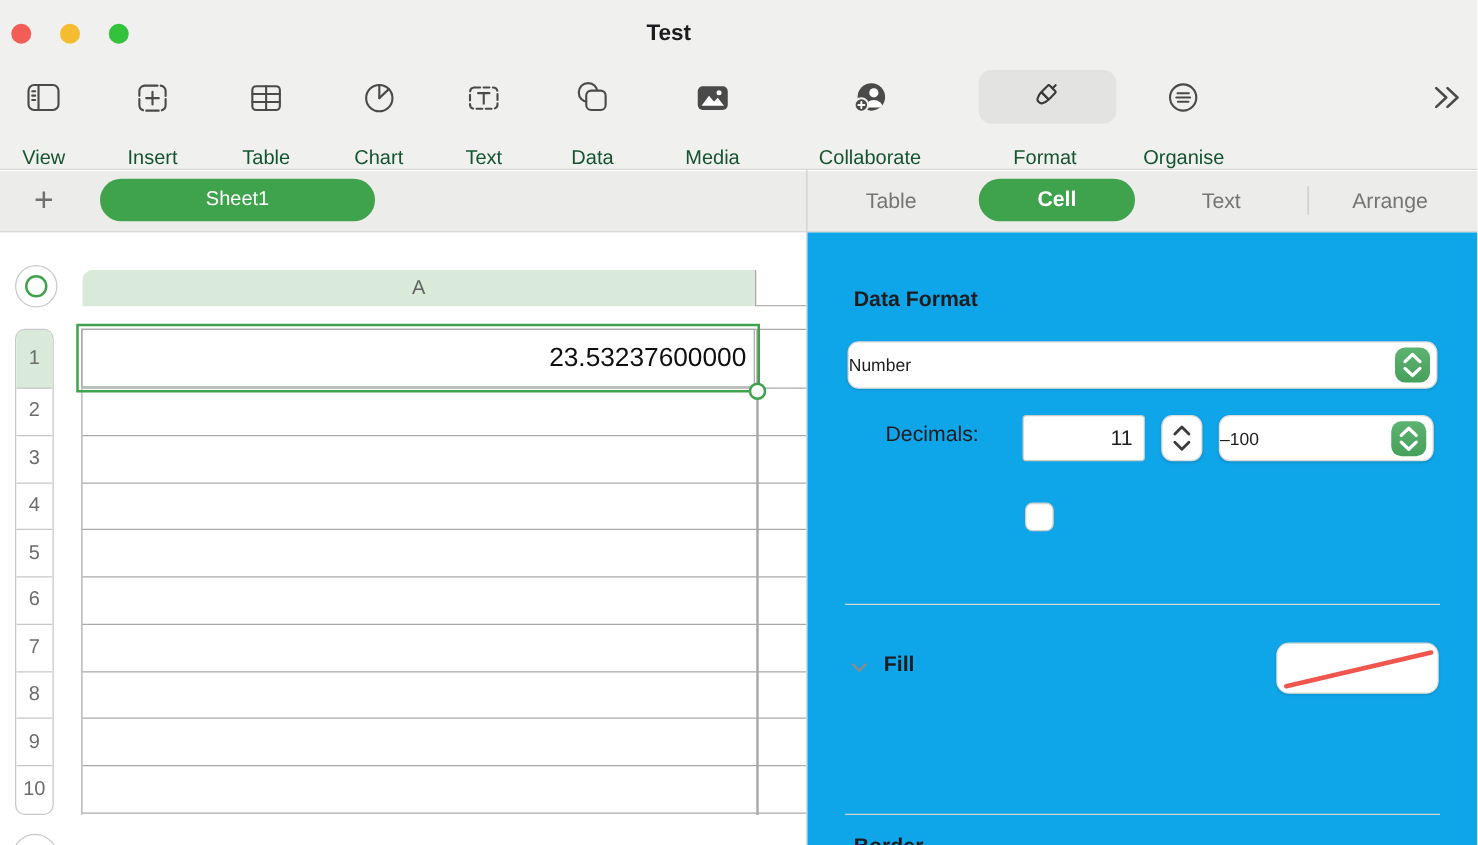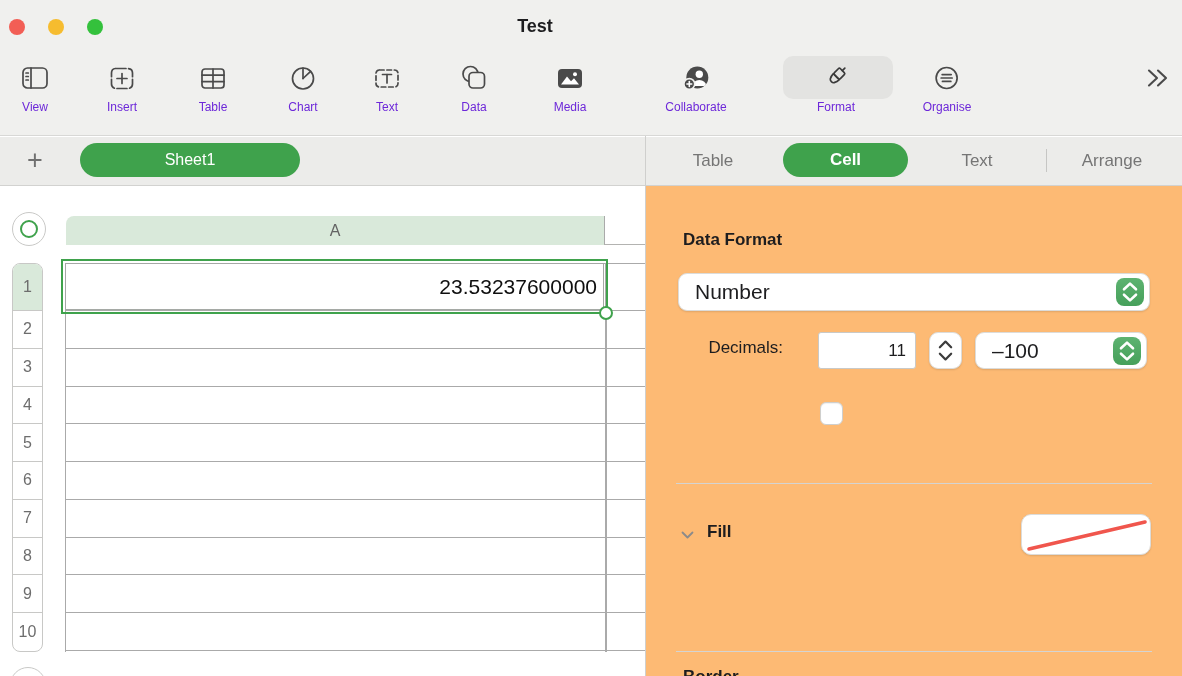--- a/index.html
+++ b/index.html
@@ -15,21 +15,21 @@
   .t-yellow { left:48px; background:#f6bc2f; }
   .t-green { left:87px; background:#34c13c; }
   .win-title { position:absolute; left:0; top:16px; width:1070px; text-align:center;
     font-size:18px; font-weight:bold; color:#1d1d1f; }
 
   .fmt-highlight { position:absolute; left:783px; top:56px; width:110px; height:43px;
     background:#e3e3e1; border-radius:10px; }
   .tb-item { position:absolute; top:57px; transform:translateX(-50%);
     display:flex; flex-direction:column; align-items:center; }
   .tb-icon { height:42px; display:flex; align-items:center; justify-content:center; }
-  .tb-label { margin-top:1px; font-size:12px; color:#6d28d9; white-space:nowrap; }
+  .tb-label { margin-top:19px; font-size:16px; color:#14532d; white-space:nowrap; }
   .tb-overflow { position:absolute; left:1143px; top:64px; }
   svg.icon { stroke:#4a4a4a; fill:none; stroke-width:1.7; stroke-linecap:round; stroke-linejoin:round; }
 
   
   .subbar { position:absolute; left:0; top:137px; width:1182px; height:49px;
     background:#ececea; border-bottom:1px solid #d2d2d0; }
   .add-sheet { position:absolute; left:20px; top:8px; width:30px; height:32px;
     font-size:27px; font-weight:300; color:#707070; text-align:center; line-height:30px; }
   .sheet-tab { position:absolute; left:80px; top:6px; width:220px; height:34px;
     background:#3fa24c; border-radius:17px; color:#fff; font-size:16px; font-weight:normal;
@@ -71,25 +71,25 @@
   .selhandle { position:absolute; left:599px; top:120px; width:14px; height:14px;
     background:#fff; border:2px solid #3fa24c; border-radius:50%; z-index:4; }
   .cellvalue { position:absolute; left:65px; top:77px; width:532px; height:47px;
     line-height:47px; text-align:right; font-size:21px; color:#0f0f0f; z-index:4; }
   .add-circle { position:absolute; left:10px; top:481px; width:36px; height:36px;
     border:1.5px solid #c9c9c7; border-radius:50%; background:#fff; }
 
   
   .vdivider { position:absolute; left:645px; top:136px; width:1px; height:540px; background:#cfcfcd; }
   .panel { position:absolute; left:646px; top:186px; width:536px; height:490px;
-    background:#fdba74; overflow:hidden; color:#1d1d1f; }
+    background:#0ea5e9; overflow:hidden; color:#1d1d1f; }
   .p-heading { position:absolute; left:37px; font-size:17px; font-weight:bold; color:#1d1d1f; }
   .dropdown { position:absolute; background:#fff; border:1px solid #dcdcda; border-radius:9px;
     box-shadow:0 1px 2px rgba(0,0,0,0.12); display:flex; align-items:center; }
-  .dropdown .dd-label { flex:1; padding-left:16px; font-size:21px; color:#1d1d1f; }
+  .dropdown .dd-label { flex:1; font-size:14px; color:#1d1d1f; }
   .green-stepper { position:absolute; right:5px; top:50%; transform:translateY(-50%);
     width:28px; height:28px; border-radius:8px;
     background:linear-gradient(#5db371,#46a05a); display:flex; align-items:center; justify-content:center; }
   .dec-label { position:absolute; left:40px; top:152px; width:97px; text-align:right;
     font-size:17px; color:#1d1d1f; }
   .dec-input { position:absolute; left:172px; top:146px; width:98px; height:37px;
     background:#fff; border:1px solid #c9c9c7; border-radius:3px; text-align:right;
     padding-right:9px; font-size:17px; color:#1d1d1f; font-family:"Liberation Sans",sans-serif; }
   .white-stepper { position:absolute; left:283px; top:146px; width:33px; height:37px;
     background:#fff; border:1px solid #dcdcda; border-radius:9px;

